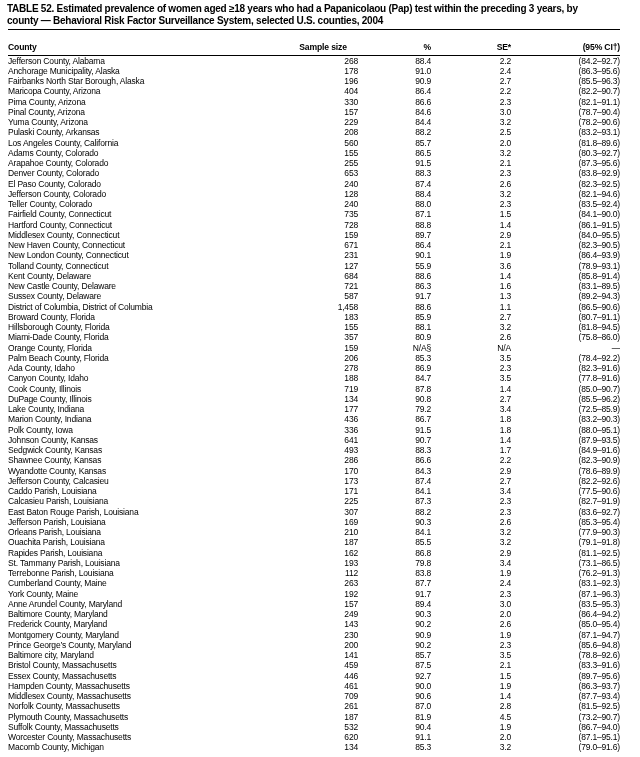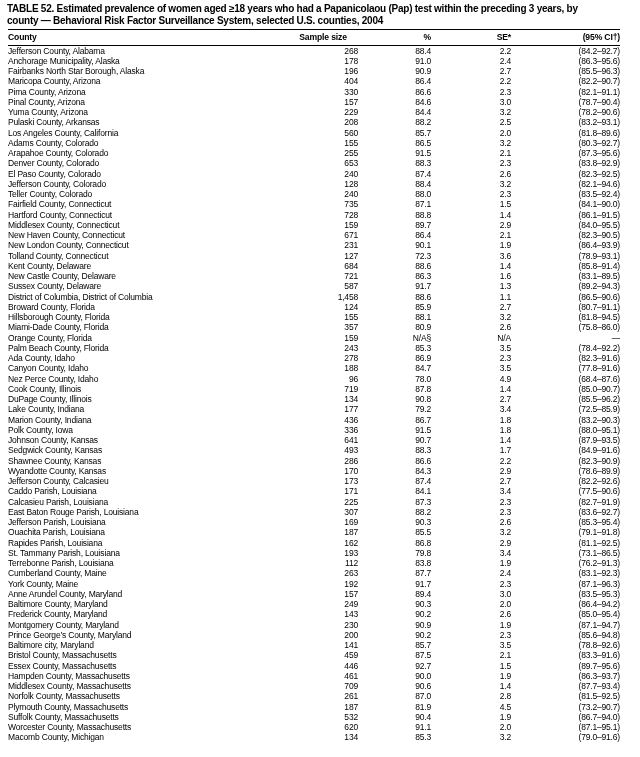--- a/index.html
+++ b/index.html
@@ -17,21 +17,21 @@
     border-collapse:collapse; table-layout:fixed;
     width:612px; margin:2px 0 0 8px;
   }
   col.c0 { width:280px; }
   col.c1 { width:70px; }
   col.c2 { width:73px; }
   col.c3 { width:80px; }
   col.c4 { width:109px; }
   th {
     font-weight:bold; font-size:8.6px; letter-spacing:-0.15px;
-    text-align:right; padding:2px 0 3px 0; white-space:nowrap;
+    text-align:right; padding:12px 0 3px 0; white-space:nowrap;
     border-top:1.2px solid #000; border-bottom:1.2px solid #000;
   }
   th.c0 { text-align:left; }
   th.c1 { text-align:center; }
   td {
     font-size:8.5px; line-height:10.25px; height:10.25px;
     padding:0; white-space:nowrap; overflow:hidden;
     text-align:right; letter-spacing:-0.18px;
   }
   td.c0 { text-align:left; }
@@ -199,21 +199,21 @@
         <tr>
           <td class="c0">New London County, Connecticut</td>
           <td class="c1">231</td>
           <td class="c2">90.1</td>
           <td class="c3">1.9</td>
           <td class="c4">(86.4–93.9)</td>
         </tr>
         <tr>
           <td class="c0">Tolland County, Connecticut</td>
           <td class="c1">127</td>
-          <td class="c2">72.3</td>
+          <td class="c2">55.9</td>
           <td class="c3">3.6</td>
           <td class="c4">(78.9–93.1)</td>
         </tr>
         <tr>
           <td class="c0">Kent County, Delaware</td>
           <td class="c1">684</td>
           <td class="c2">88.6</td>
           <td class="c3">1.4</td>
           <td class="c4">(85.8–91.4)</td>
         </tr>
@@ -233,21 +233,21 @@
         </tr>
         <tr>
           <td class="c0">District of Columbia, District of Columbia</td>
           <td class="c1">1,458</td>
           <td class="c2">88.6</td>
           <td class="c3">1.1</td>
           <td class="c4">(86.5–90.6)</td>
         </tr>
         <tr>
           <td class="c0">Broward County, Florida</td>
-          <td class="c1">124</td>
+          <td class="c1">183</td>
           <td class="c2">85.9</td>
           <td class="c3">2.7</td>
           <td class="c4">(80.7–91.1)</td>
         </tr>
         <tr>
           <td class="c0">Hillsborough County, Florida</td>
           <td class="c1">155</td>
           <td class="c2">88.1</td>
           <td class="c3">3.2</td>
           <td class="c4">(81.8–94.5)</td>
@@ -261,47 +261,40 @@
         </tr>
         <tr>
           <td class="c0">Orange County, Florida</td>
           <td class="c1">159</td>
           <td class="c2">N/A§</td>
           <td class="c3">N/A</td>
           <td class="c4">—</td>
         </tr>
         <tr>
           <td class="c0">Palm Beach County, Florida</td>
-          <td class="c1">243</td>
+          <td class="c1">206</td>
           <td class="c2">85.3</td>
           <td class="c3">3.5</td>
           <td class="c4">(78.4–92.2)</td>
         </tr>
         <tr>
           <td class="c0">Ada County, Idaho</td>
           <td class="c1">278</td>
           <td class="c2">86.9</td>
           <td class="c3">2.3</td>
           <td class="c4">(82.3–91.6)</td>
         </tr>
         <tr>
           <td class="c0">Canyon County, Idaho</td>
           <td class="c1">188</td>
           <td class="c2">84.7</td>
           <td class="c3">3.5</td>
           <td class="c4">(77.8–91.6)</td>
         </tr>
         <tr>
-          <td class="c0">Nez Perce County, Idaho</td>
-          <td class="c1">96</td>
-          <td class="c2">78.0</td>
-          <td class="c3">4.9</td>
-          <td class="c4">(68.4–87.6)</td>
-        </tr>
-        <tr>
           <td class="c0">Cook County, Illinois</td>
           <td class="c1">719</td>
           <td class="c2">87.8</td>
           <td class="c3">1.4</td>
           <td class="c4">(85.0–90.7)</td>
         </tr>
         <tr>
           <td class="c0">DuPage County, Illinois</td>
           <td class="c1">134</td>
           <td class="c2">90.8</td>
@@ -386,20 +379,27 @@
           <td class="c4">(83.6–92.7)</td>
         </tr>
         <tr>
           <td class="c0">Jefferson Parish, Louisiana</td>
           <td class="c1">169</td>
           <td class="c2">90.3</td>
           <td class="c3">2.6</td>
           <td class="c4">(85.3–95.4)</td>
         </tr>
         <tr>
+          <td class="c0">Orleans Parish, Louisiana</td>
+          <td class="c1">210</td>
+          <td class="c2">84.1</td>
+          <td class="c3">3.2</td>
+          <td class="c4">(77.9–90.3)</td>
+        </tr>
+        <tr>
           <td class="c0">Ouachita Parish, Louisiana</td>
           <td class="c1">187</td>
           <td class="c2">85.5</td>
           <td class="c3">3.2</td>
           <td class="c4">(79.1–91.8)</td>
         </tr>
         <tr>
           <td class="c0">Rapides Parish, Louisiana</td>
           <td class="c1">162</td>
           <td class="c2">86.8</td>

